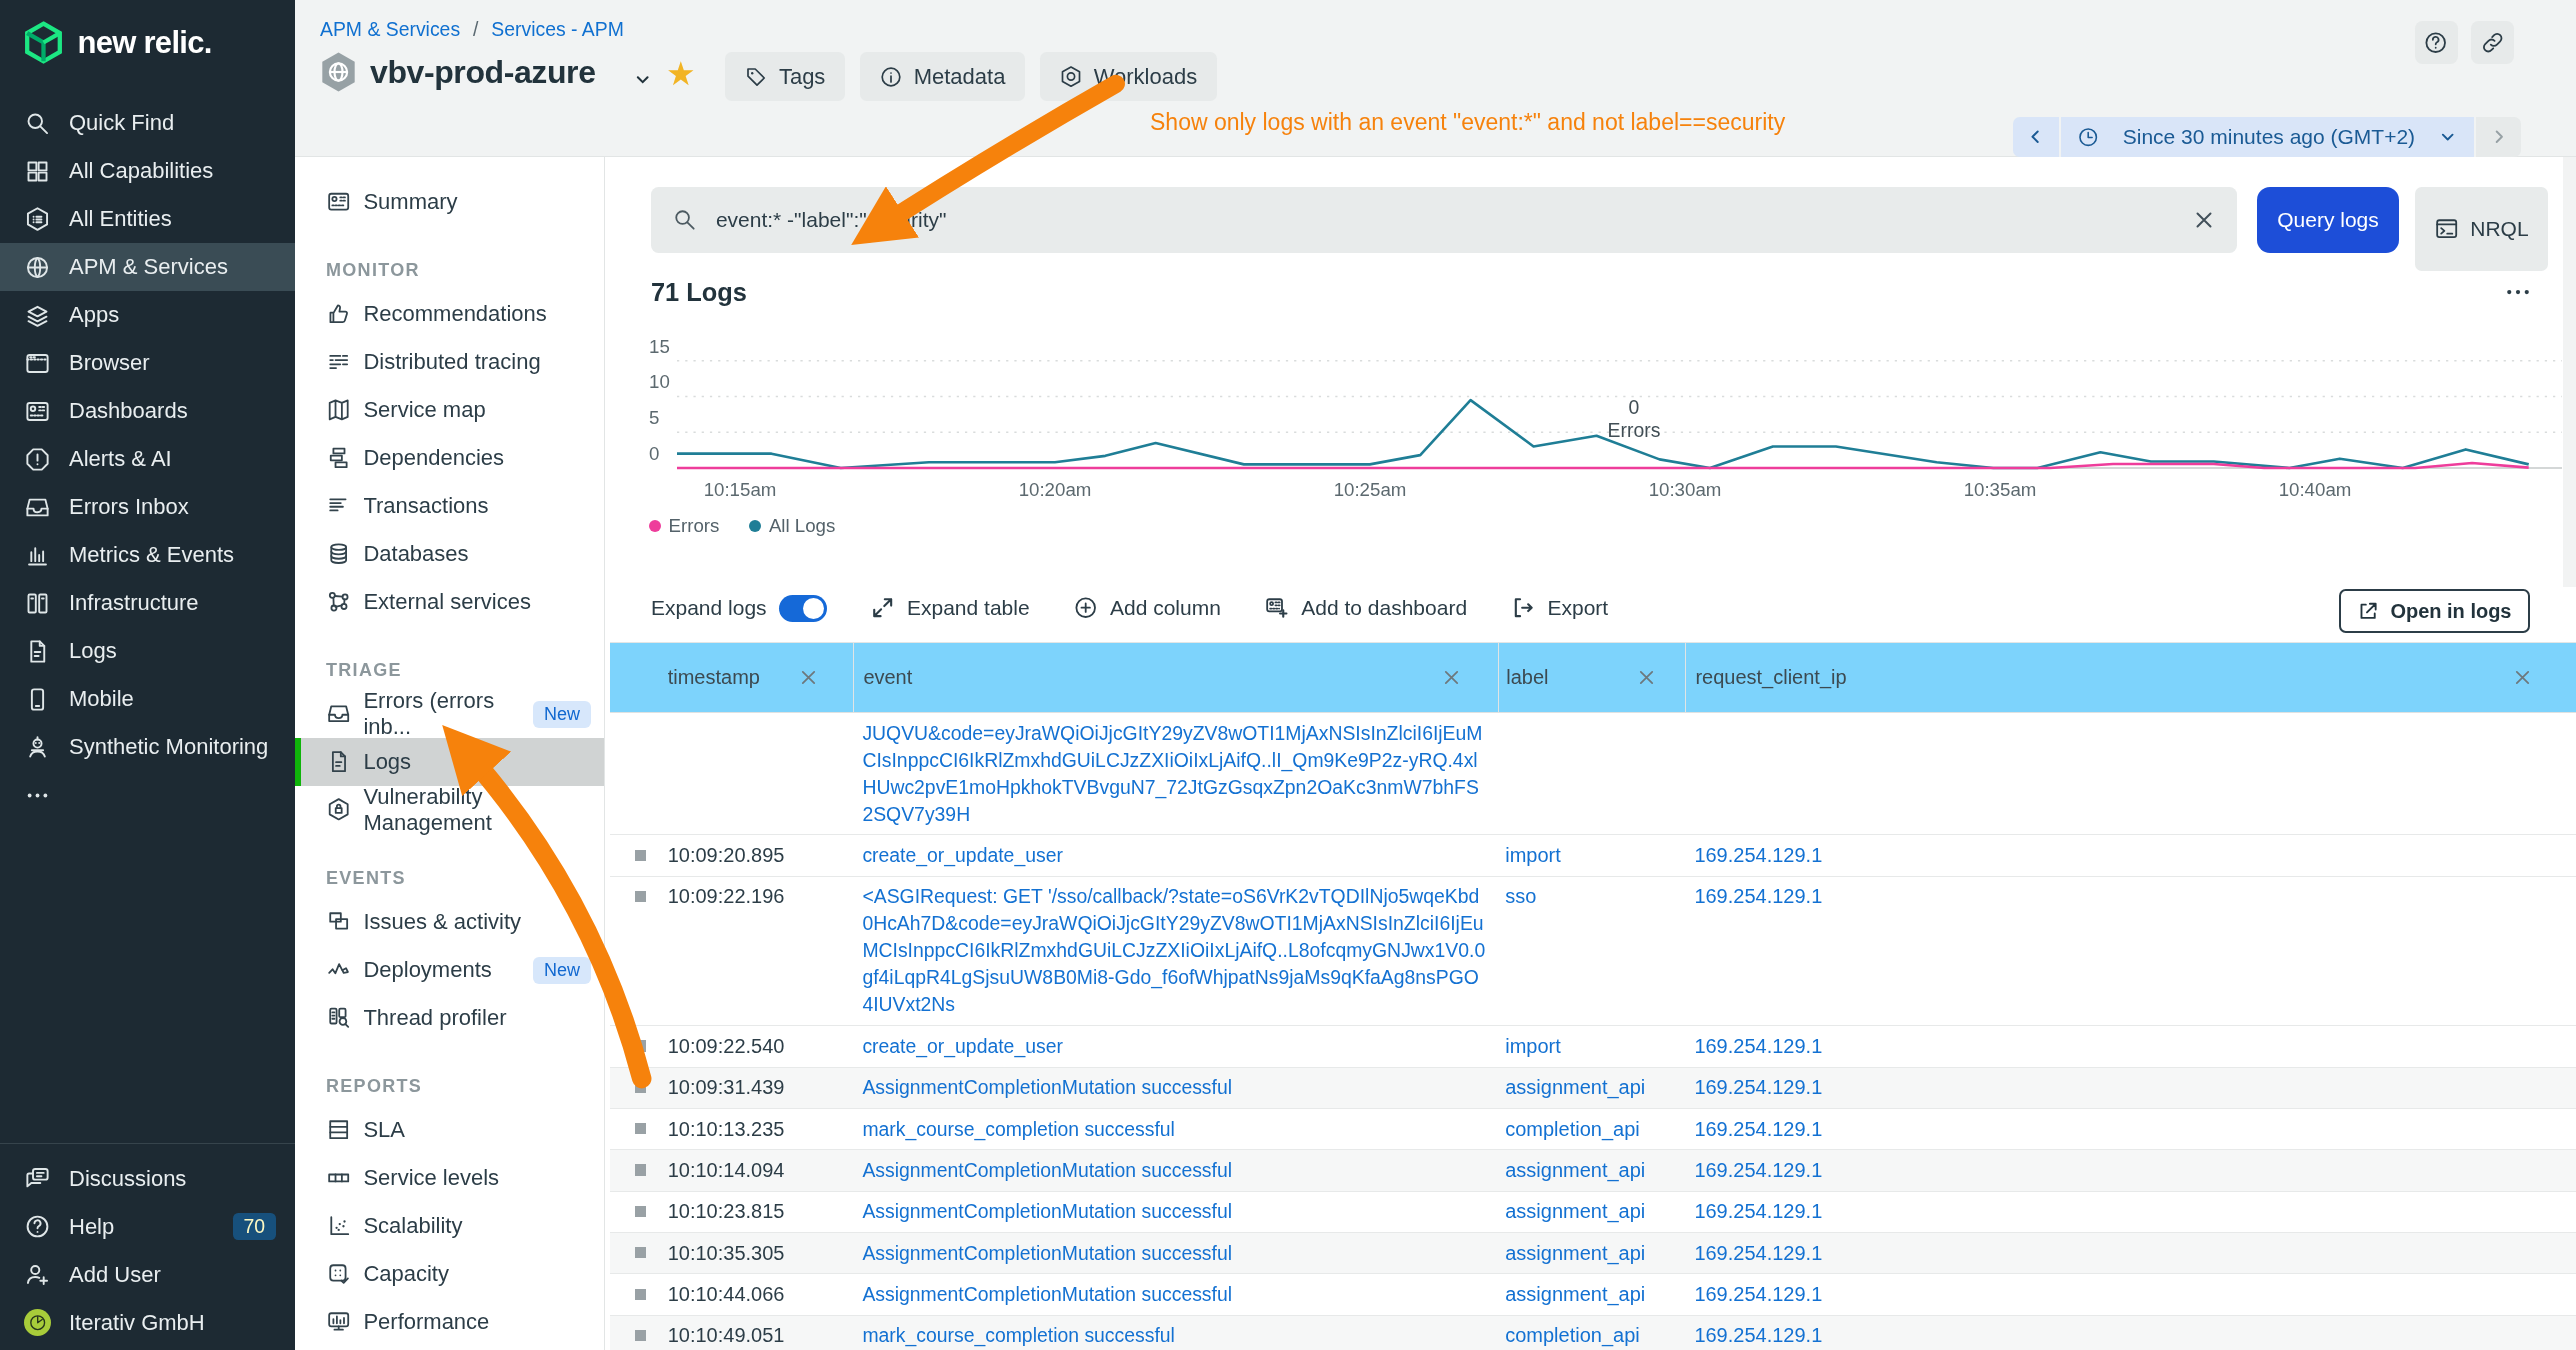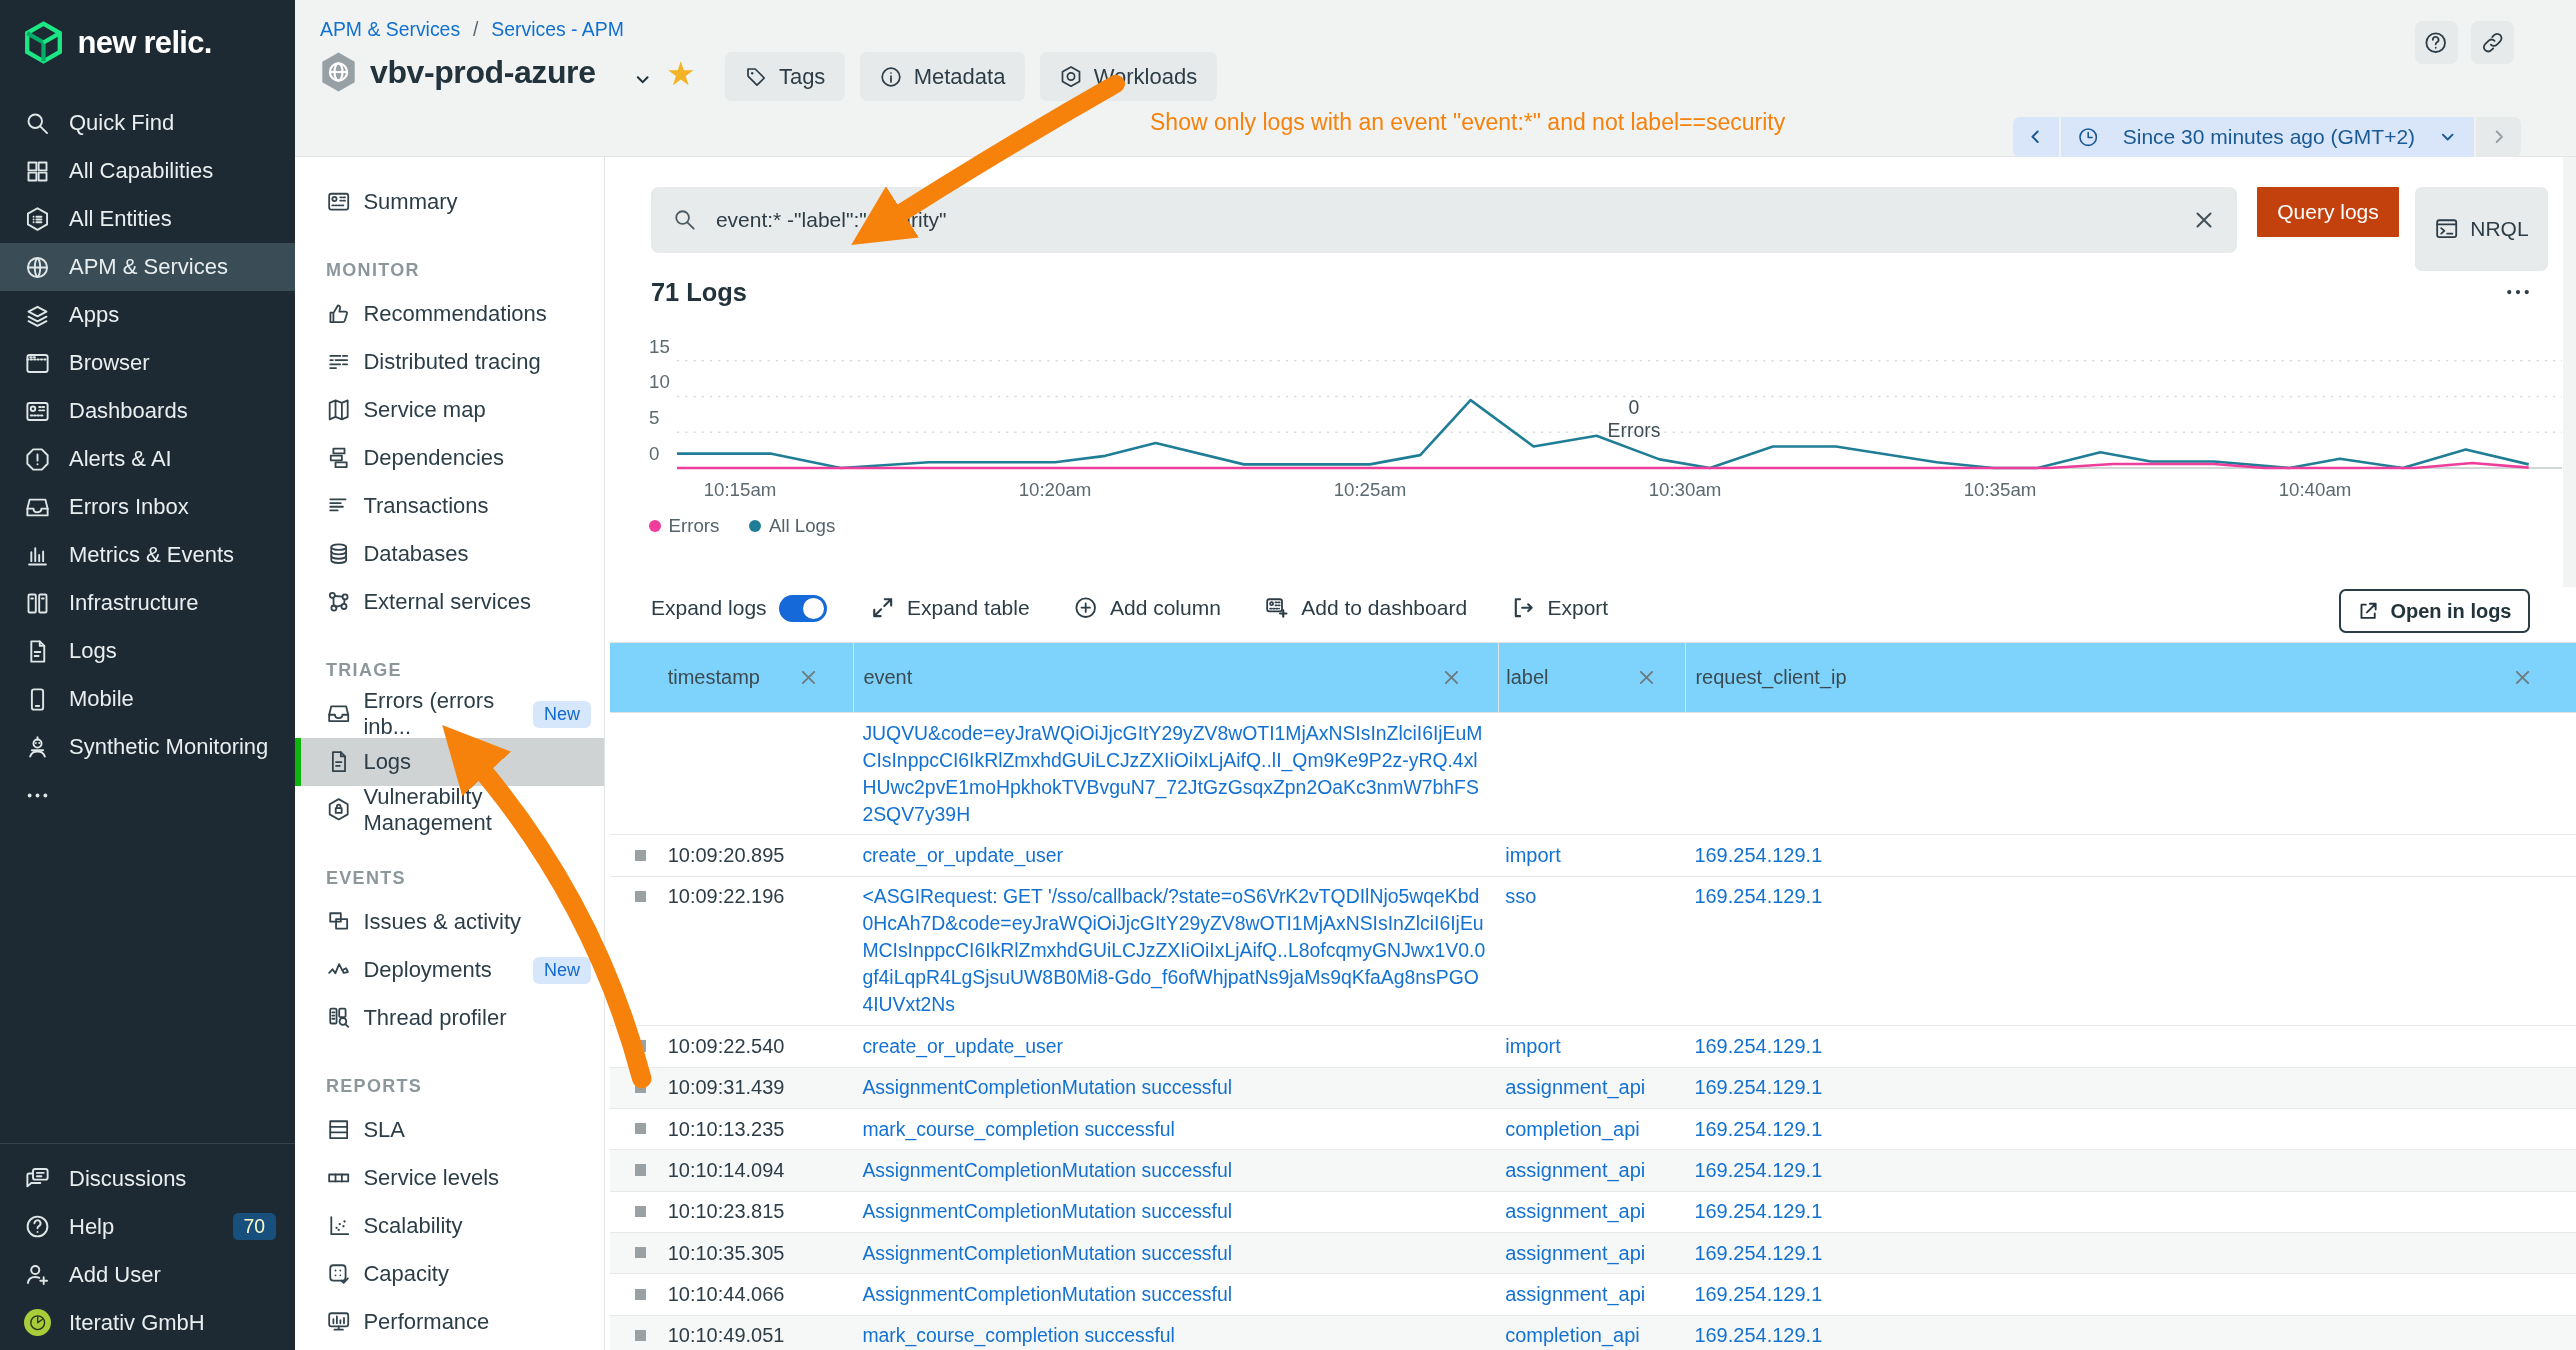--- a/index.html
+++ b/index.html
@@ -56,22 +56,22 @@
            letter-spacing:1.3px;color:#8c979c;font-weight:700}
   .badge{margin-left:auto;margin-right:13.5px;background:#d7e7fb;color:#1168d0;font-size:18px;padding:3px 10.5px;border-radius:6px}
   
   .main{position:absolute;left:606px;top:157px;width:1970px;height:1194px;background:#fff}
   .gutter{position:absolute;right:0;top:0;width:13.5px;height:430px;background:#f2f3f3}
   .searchbar{position:absolute;left:45px;top:30px;width:1586px;height:66px;background:#e8ebeb;border-radius:7.5px;
              display:flex;align-items:center;gap:16.5px;padding:0 21px;box-sizing:border-box}
   .searchbar .ic.mag{width:25.4px;height:25.4px;color:#4c5a61}
   .searchbar input{flex:1;border:none;background:none;outline:none;font-size:21px;color:#2c3d47;font-family:inherit}
   .searchbar .clear{width:24px;height:24px;color:#42505a;cursor:pointer}
-  .btn-querylogs{position:absolute;left:1651px;top:30px;width:142px;height:50px;background:#c2410c;color:#fff;
-                 border:none;border-radius:1px;font-size:21px;font-family:inherit;cursor:pointer}
+  .btn-querylogs{position:absolute;left:1651px;top:30px;width:142px;height:66px;background:#1d4ed8;color:#fff;
+                 border:none;border-radius:13px;font-size:21px;font-family:inherit;cursor:pointer}
   .btn-nrql{position:absolute;left:1809px;top:30px;width:133px;height:84px;background:#e8ebeb;color:#2c3d47;
             border:none;border-radius:6.7px;font-size:21px;font-family:inherit;display:flex;align-items:center;justify-content:center;gap:10.5px;cursor:pointer}
   .btn-nrql .ic{width:25.4px;height:25.4px}
   .chart-title{position:absolute;left:45px;top:121px;font-size:25.4px;font-weight:700;color:#22333c}
   .menu-dots{position:absolute;left:1895px;top:120px;width:34px;height:30px;color:#2c3d47;cursor:pointer}
   #chartsvg{position:absolute;left:71px;top:183px}
   .axis-lab{position:absolute;font-size:18.7px;color:#5c696f;white-space:nowrap}
   .xlab{width:90px;text-align:center}
   .pt-annot{position:absolute;left:987px;top:239px;width:82px;text-align:center;font-size:19.4px;color:#414e55;line-height:23px}
   .legend{position:absolute;left:43px;top:358px;display:flex;gap:30px;align-items:center;font-size:18.7px;color:#54626a}

